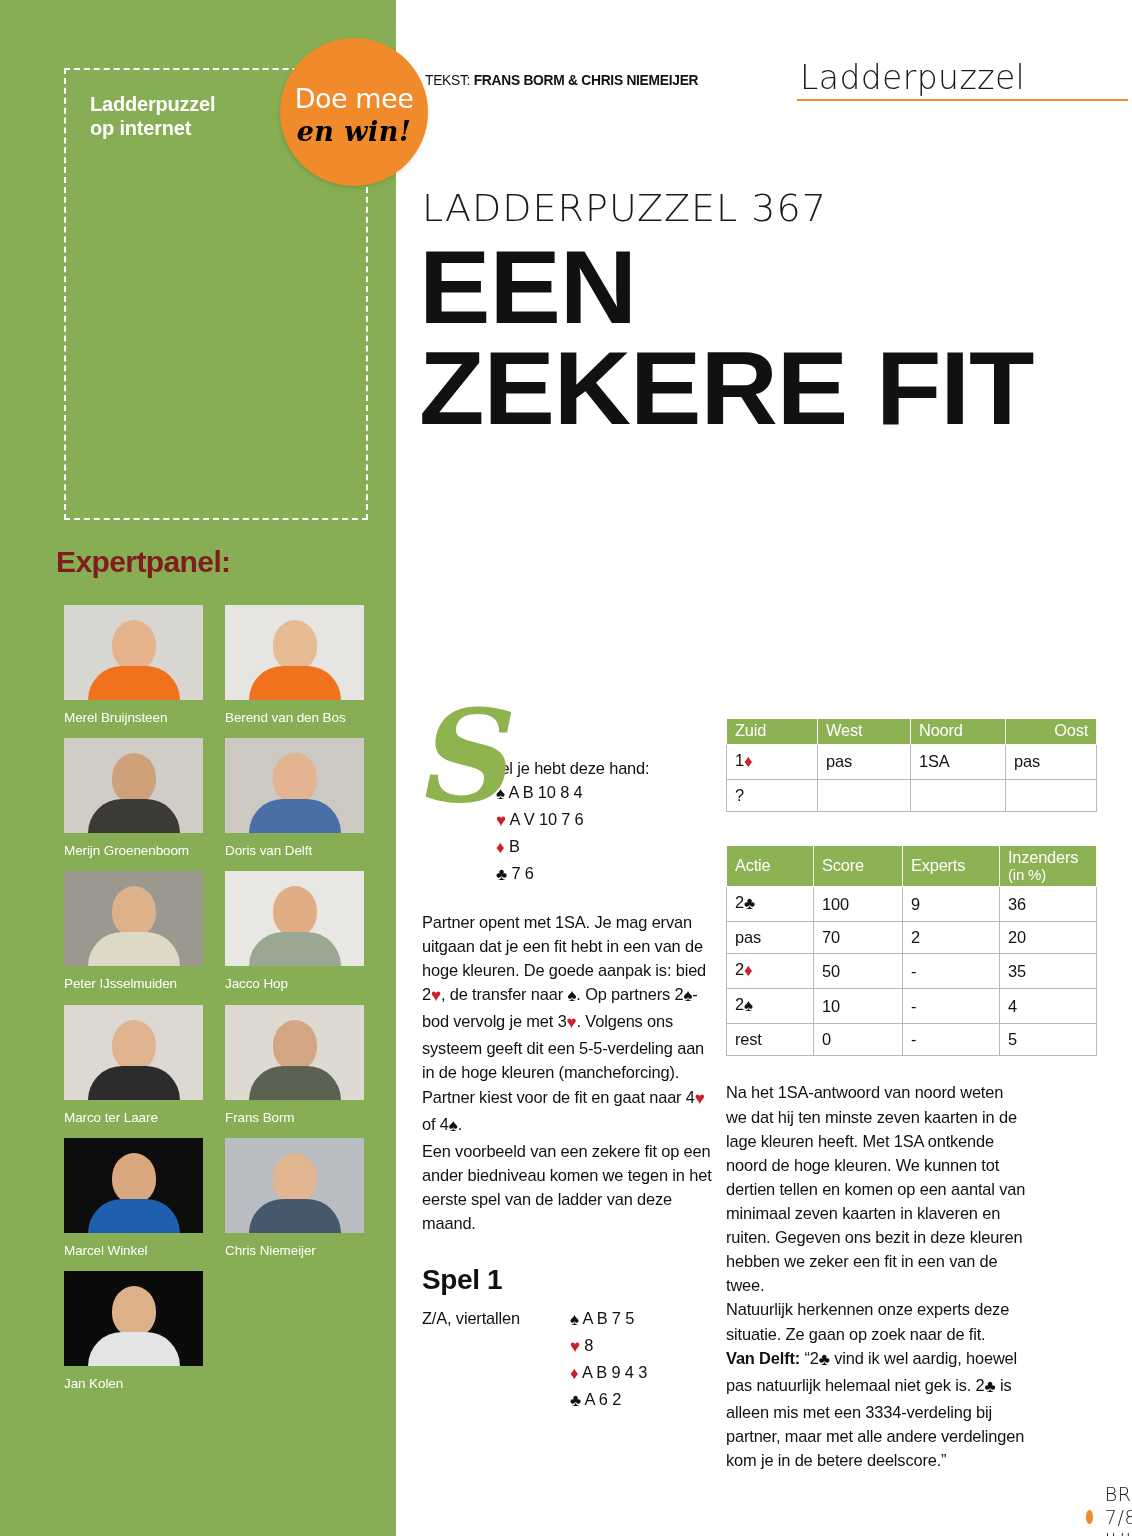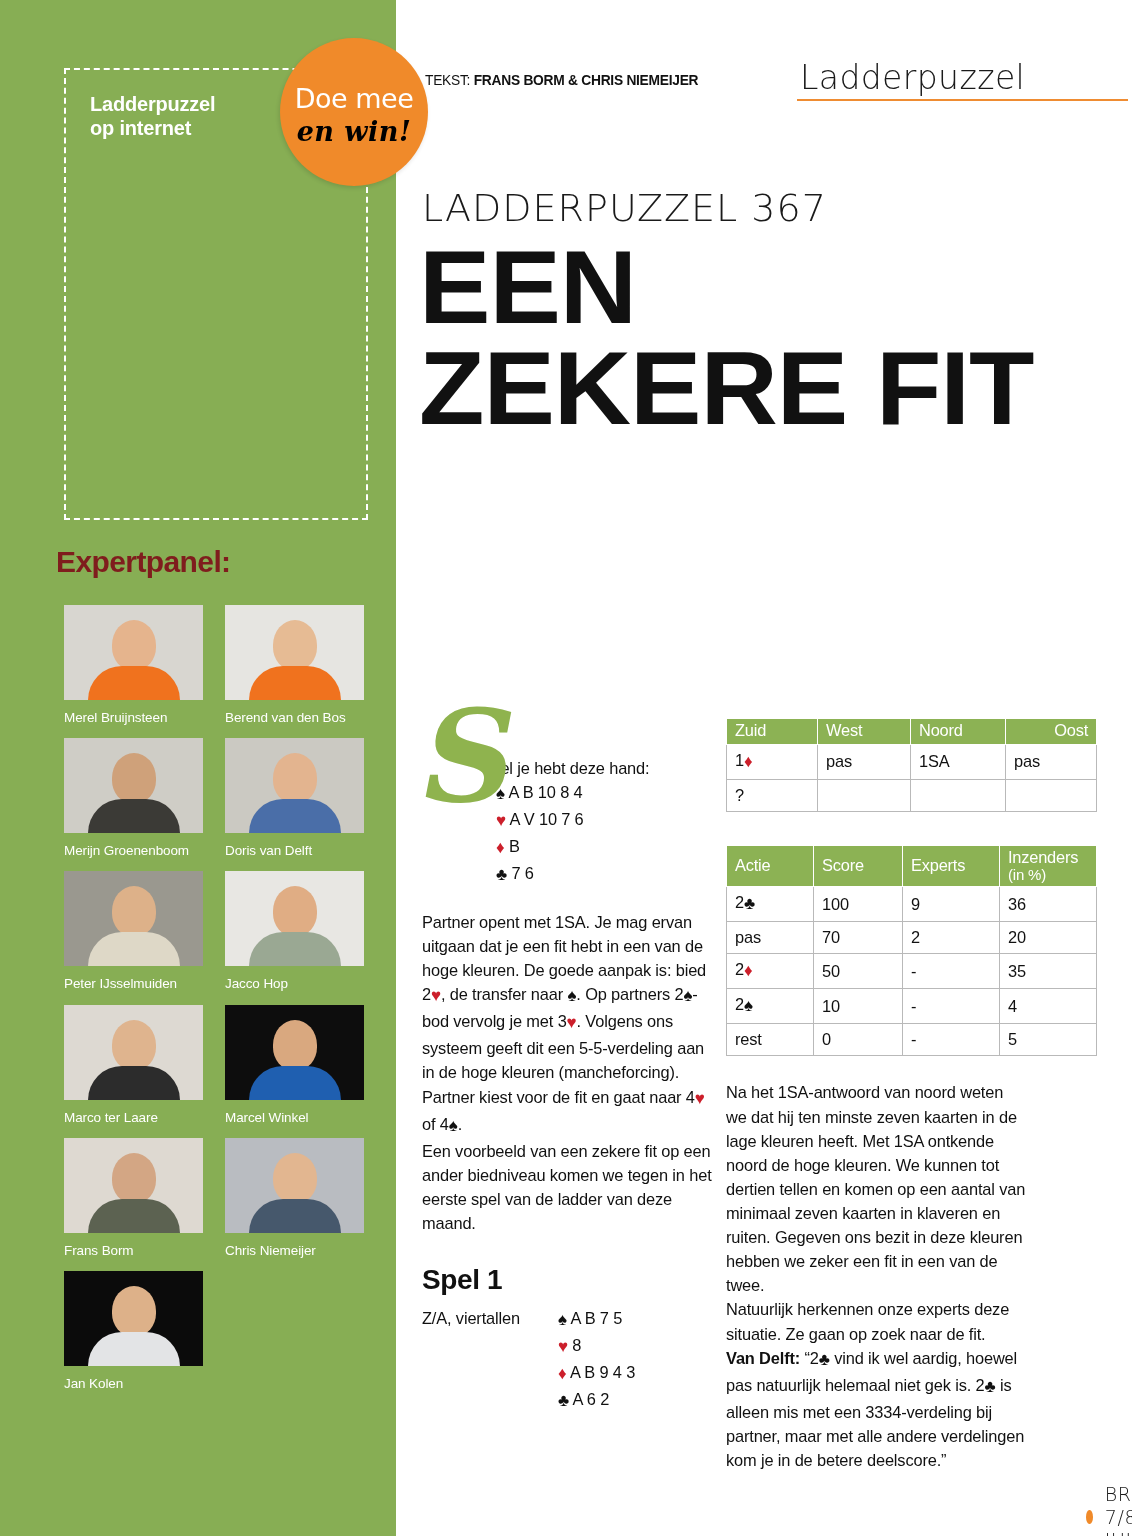--- a/index.html
+++ b/index.html
@@ -269,20 +269,21 @@
   #spel-head {
     margin-top: 24px;
     font-size: 28px;
     font-weight: bold;
     letter-spacing: -0.4px;
     color: #111;
   }
   #spel-sub-wrap {
     margin-top: 6px;
     display: flex;
+    gap: 12px;
   }
   #spel-sub {
     font-size: 16.4px;
     letter-spacing: -0.15px;
     width: 136px;
     flex: none;
   }
   #spel-hand {
     font-size: 16.4px;
     line-height: 1.47;
@@ -424,36 +425,36 @@
       <div class="expert-cell">
         <div class="expert-photo" style="background: rgb(221, 217, 210);">
           <div class="ph-inner">
             <div class="ph-head" style="background: rgb(223, 180, 142);"></div>
             <div class="ph-body" style="background: rgb(44, 44, 44);"></div>
           </div>
         </div>
         <span class="expert-name">Marco ter Laare</span>
       </div>
       <div class="expert-cell">
+        <div class="expert-photo" style="background: rgb(222, 217, 209);">
+          <div class="ph-inner">
+            <div class="ph-head" style="background: rgb(211, 166, 132);"></div>
+            <div class="ph-body" style="background: rgb(92, 98, 81);"></div>
+          </div>
+        </div>
+        <span class="expert-name">Frans Borm</span>
+      </div>
+      <div class="expert-cell">
         <div class="expert-photo" style="background: rgb(13, 13, 13);">
           <div class="ph-inner">
             <div class="ph-head" style="background: rgb(217, 168, 127);"></div>
             <div class="ph-body" style="background: rgb(31, 95, 176);"></div>
           </div>
         </div>
         <span class="expert-name">Marcel Winkel</span>
-      </div>
-      <div class="expert-cell">
-        <div class="expert-photo" style="background: rgb(222, 217, 209);">
-          <div class="ph-inner">
-            <div class="ph-head" style="background: rgb(211, 166, 132);"></div>
-            <div class="ph-body" style="background: rgb(92, 98, 81);"></div>
-          </div>
-        </div>
-        <span class="expert-name">Frans Borm</span>
       </div>
       <div class="expert-cell">
         <div class="expert-photo" style="background: rgb(185, 188, 193);">
           <div class="ph-inner">
             <div class="ph-head" style="background: rgb(226, 182, 144);"></div>
             <div class="ph-body" style="background: rgb(70, 88, 108);"></div>
           </div>
         </div>
         <span class="expert-name">Chris Niemeijer</span>
       </div>

